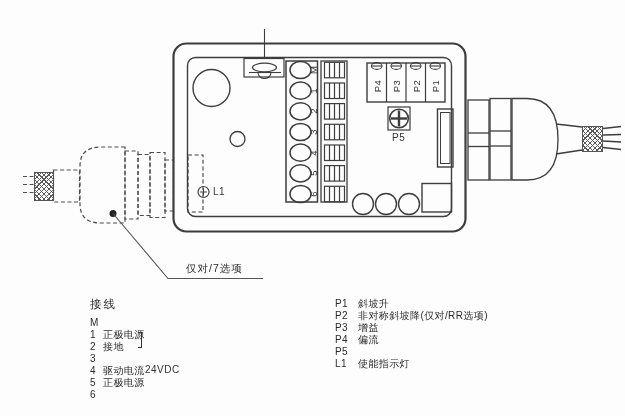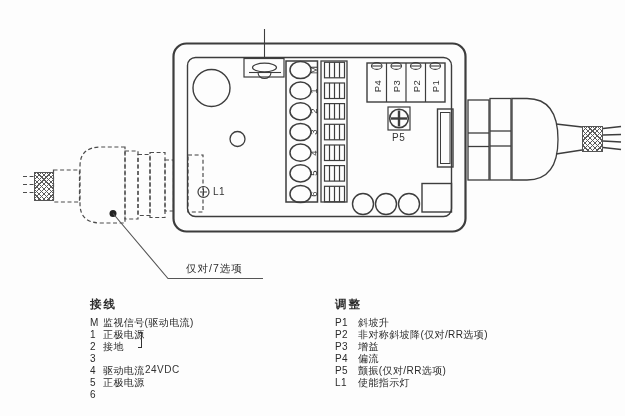--- a/index.html
+++ b/index.html
@@ -16,21 +16,21 @@
   }
   .rl{
     position:absolute;display:flex;align-items:center;justify-content:center;
     font-size:9.5px;color:#333;transform:rotate(-90deg);white-space:nowrap;
   }
   .rl.t{width:14px;height:14px;}
   .rl.p{width:24px;height:14px;letter-spacing:0.5px;}
   .sl{position:absolute;font-size:10px;color:#333;letter-spacing:0.5px;}
   .note{position:absolute;font-size:10.5px;color:#2b2b2b;letter-spacing:1px;margin-left:19px;}
   .blk{position:absolute;font-size:10px;line-height:12px;letter-spacing:0.4px;}
-  .blk .hd{font-size:11.5px;font-weight:700;line-height:13px;margin-bottom:6px;letter-spacing:2px;}
+  .blk .hd{font-size:11.5px;font-weight:400;line-height:13px;margin-bottom:6px;letter-spacing:2px;}
   .row{display:flex;white-space:nowrap;}
   .row .k{flex:none;}
   .wir .k{width:13px;}
   .adj .k{width:23px;}
   .brace{position:absolute;width:4px;height:16px;box-sizing:border-box;
     border:1px solid #333;border-left:none;}
 </style>
 </head>
 <body>
 
@@ -195,21 +195,20 @@
 
   <span class="sl" style="left:392px;top:132px;">P5</span>
   <span class="sl" style="left:213px;top:186px;">L1</span>
 
   <div class="note" style="left:167px;top:262px;">仅对/7选项</div>
 
   <div class="blk wir" style="left:90px;top:298px;width:235px;">
     <div class="hd">接线</div>
     <div class="row">
         <span class="k">M</span>
-        <span>监视信号(驱动电流)</span>
       </div>
     <div class="row">
         <span class="k">1</span>
         <span>正极电源</span>
       </div>
     <div class="row">
         <span class="k">2</span>
         <span>接地</span>
       </div>
     <div class="row">
@@ -224,40 +223,38 @@
         <span>正极电源</span>
       </div>
     <div class="row">
         <span class="k">6</span>
       </div>
     <div class="brace" style="left:48px;top:34px;"></div>
     <span class="sl" style="left:55px;top:35px;margin-top:31px;">24VDC</span>
   </div>
 
   <div class="blk adj" style="left:335px;top:298px;width:240px;">
-    <div class="hd">调整</div>
     <div class="row">
         <span class="k">P1</span>
         <span>斜坡升</span>
       </div>
     <div class="row">
         <span class="k">P2</span>
         <span>非对称斜坡降(仅对/RR选项)</span>
       </div>
     <div class="row">
         <span class="k">P3</span>
         <span>增益</span>
       </div>
     <div class="row">
         <span class="k">P4</span>
         <span>偏流</span>
       </div>
     <div class="row">
         <span class="k">P5</span>
-        <span>颤振(仅对/RR选项)</span>
       </div>
     <div class="row">
         <span class="k">L1</span>
         <span>使能指示灯</span>
       </div>
   </div>
 
 </div>
 
 </body></html>

